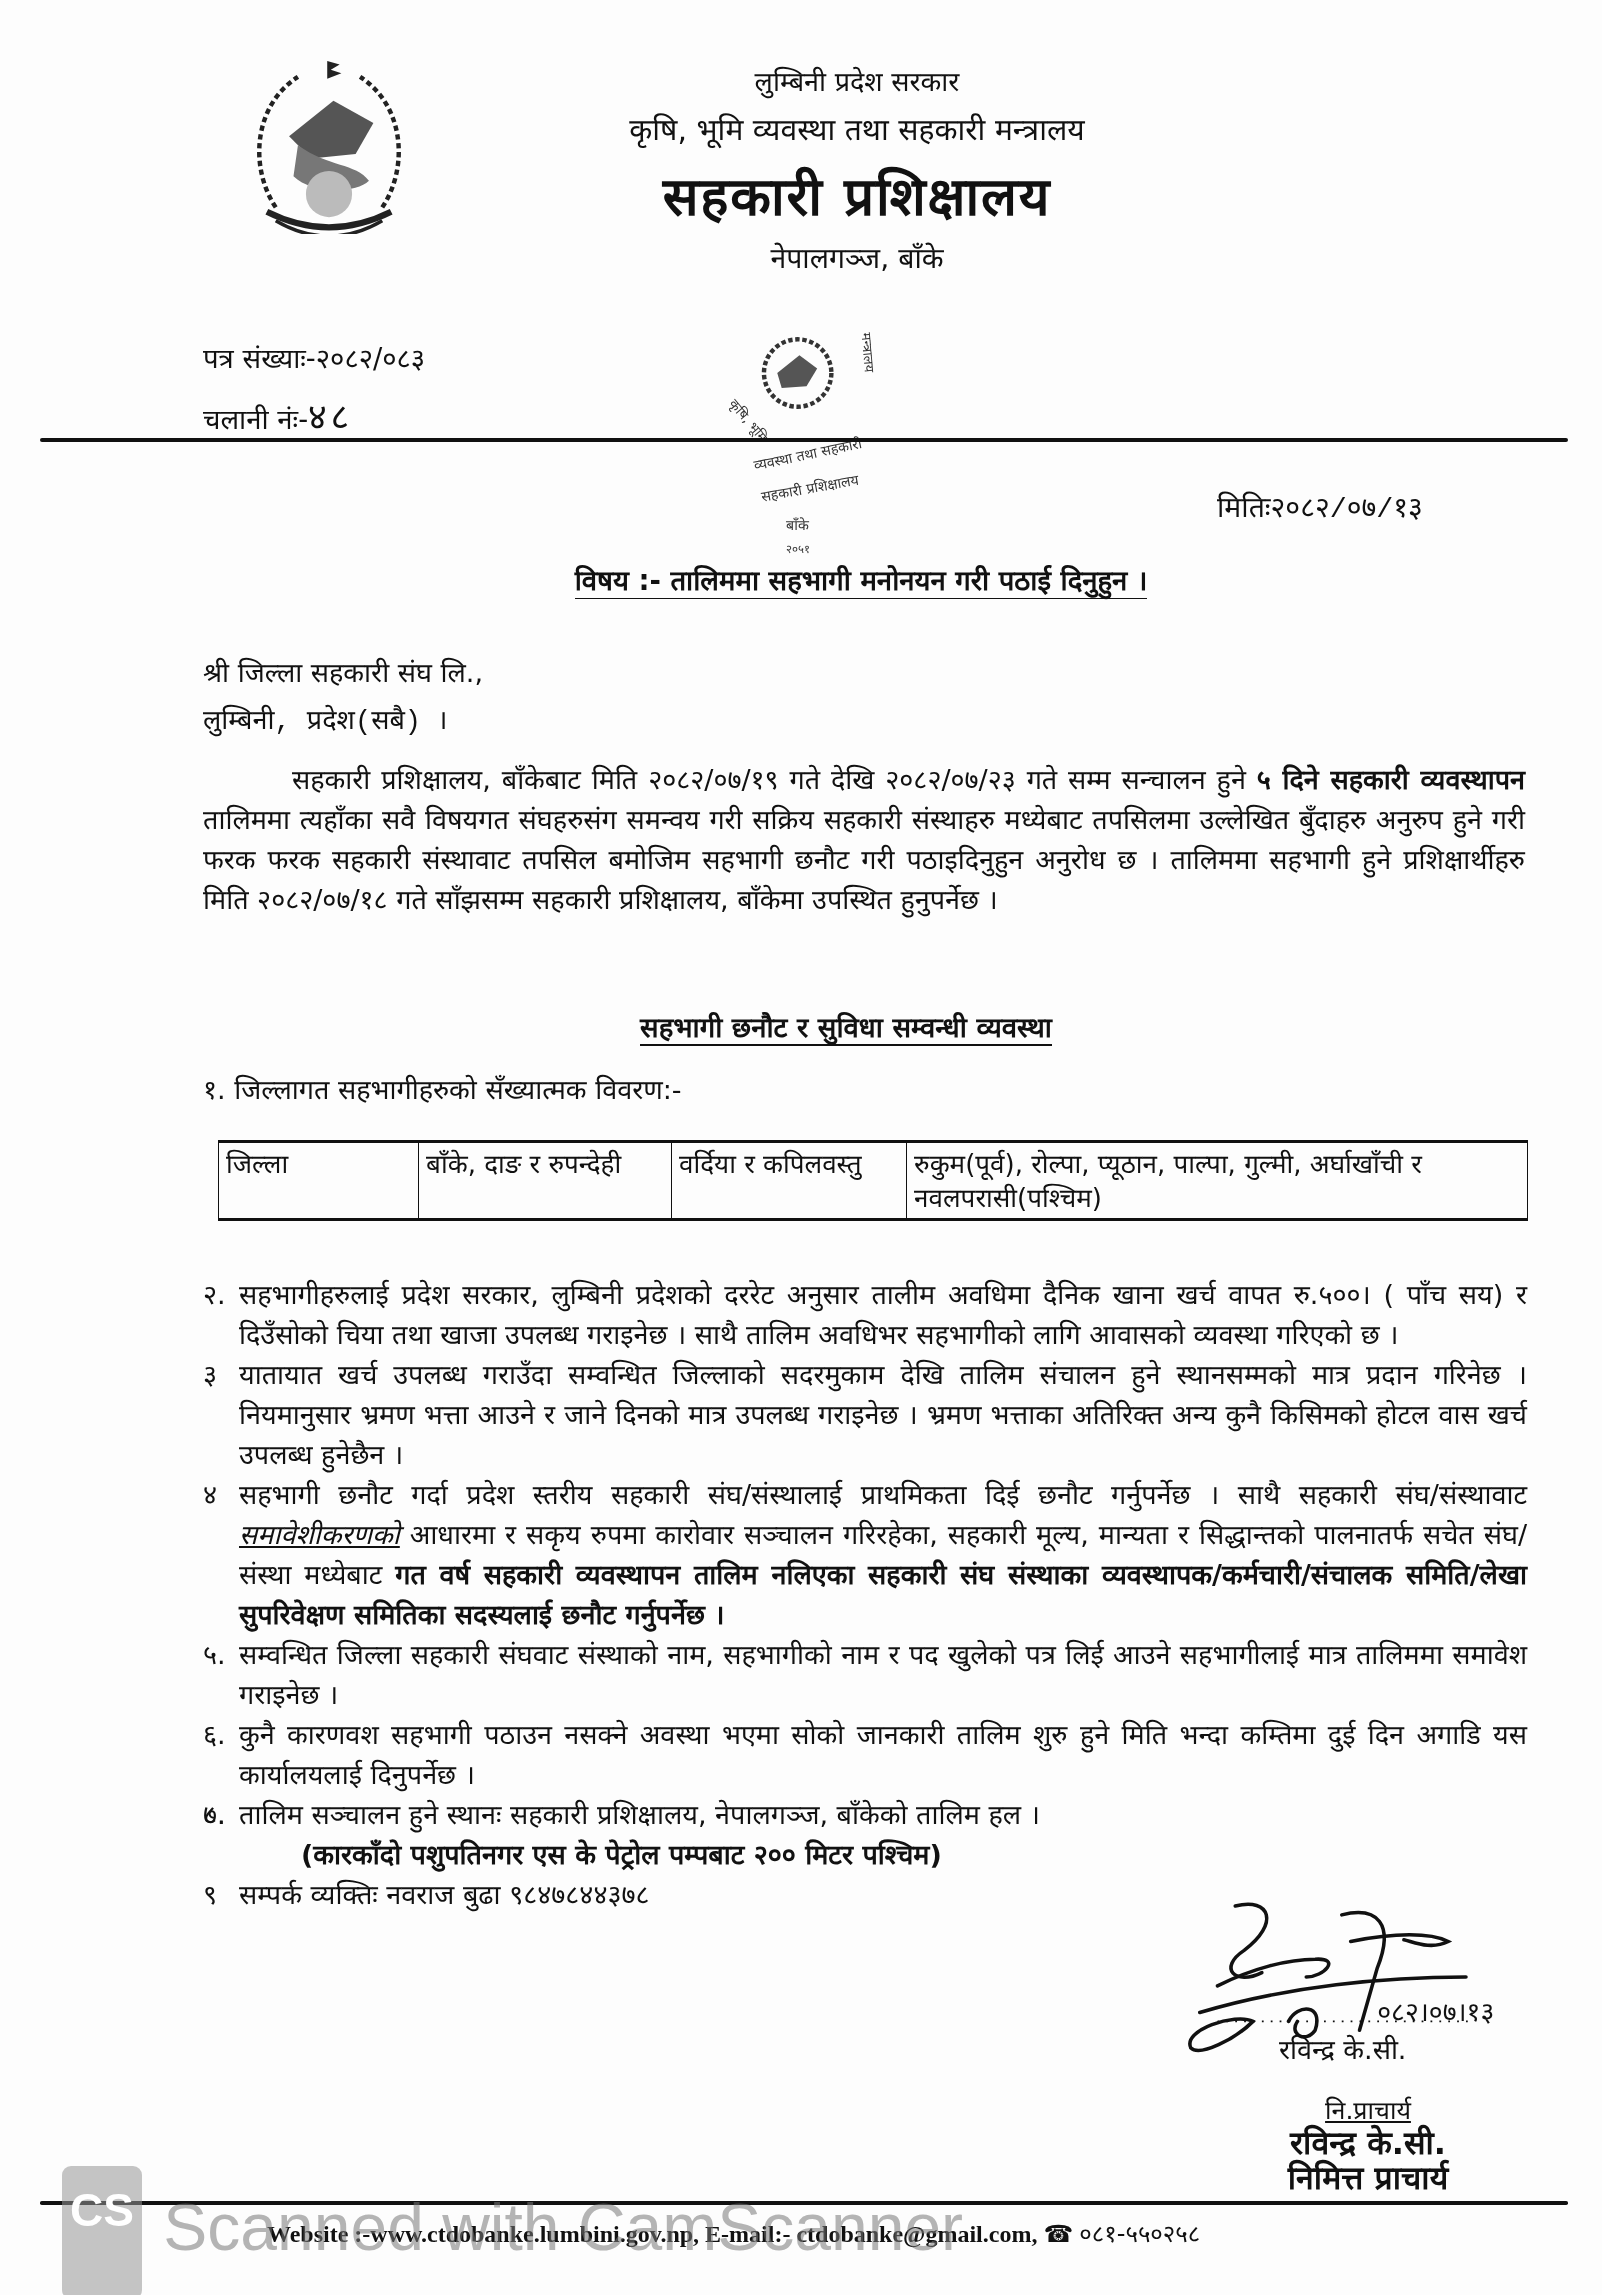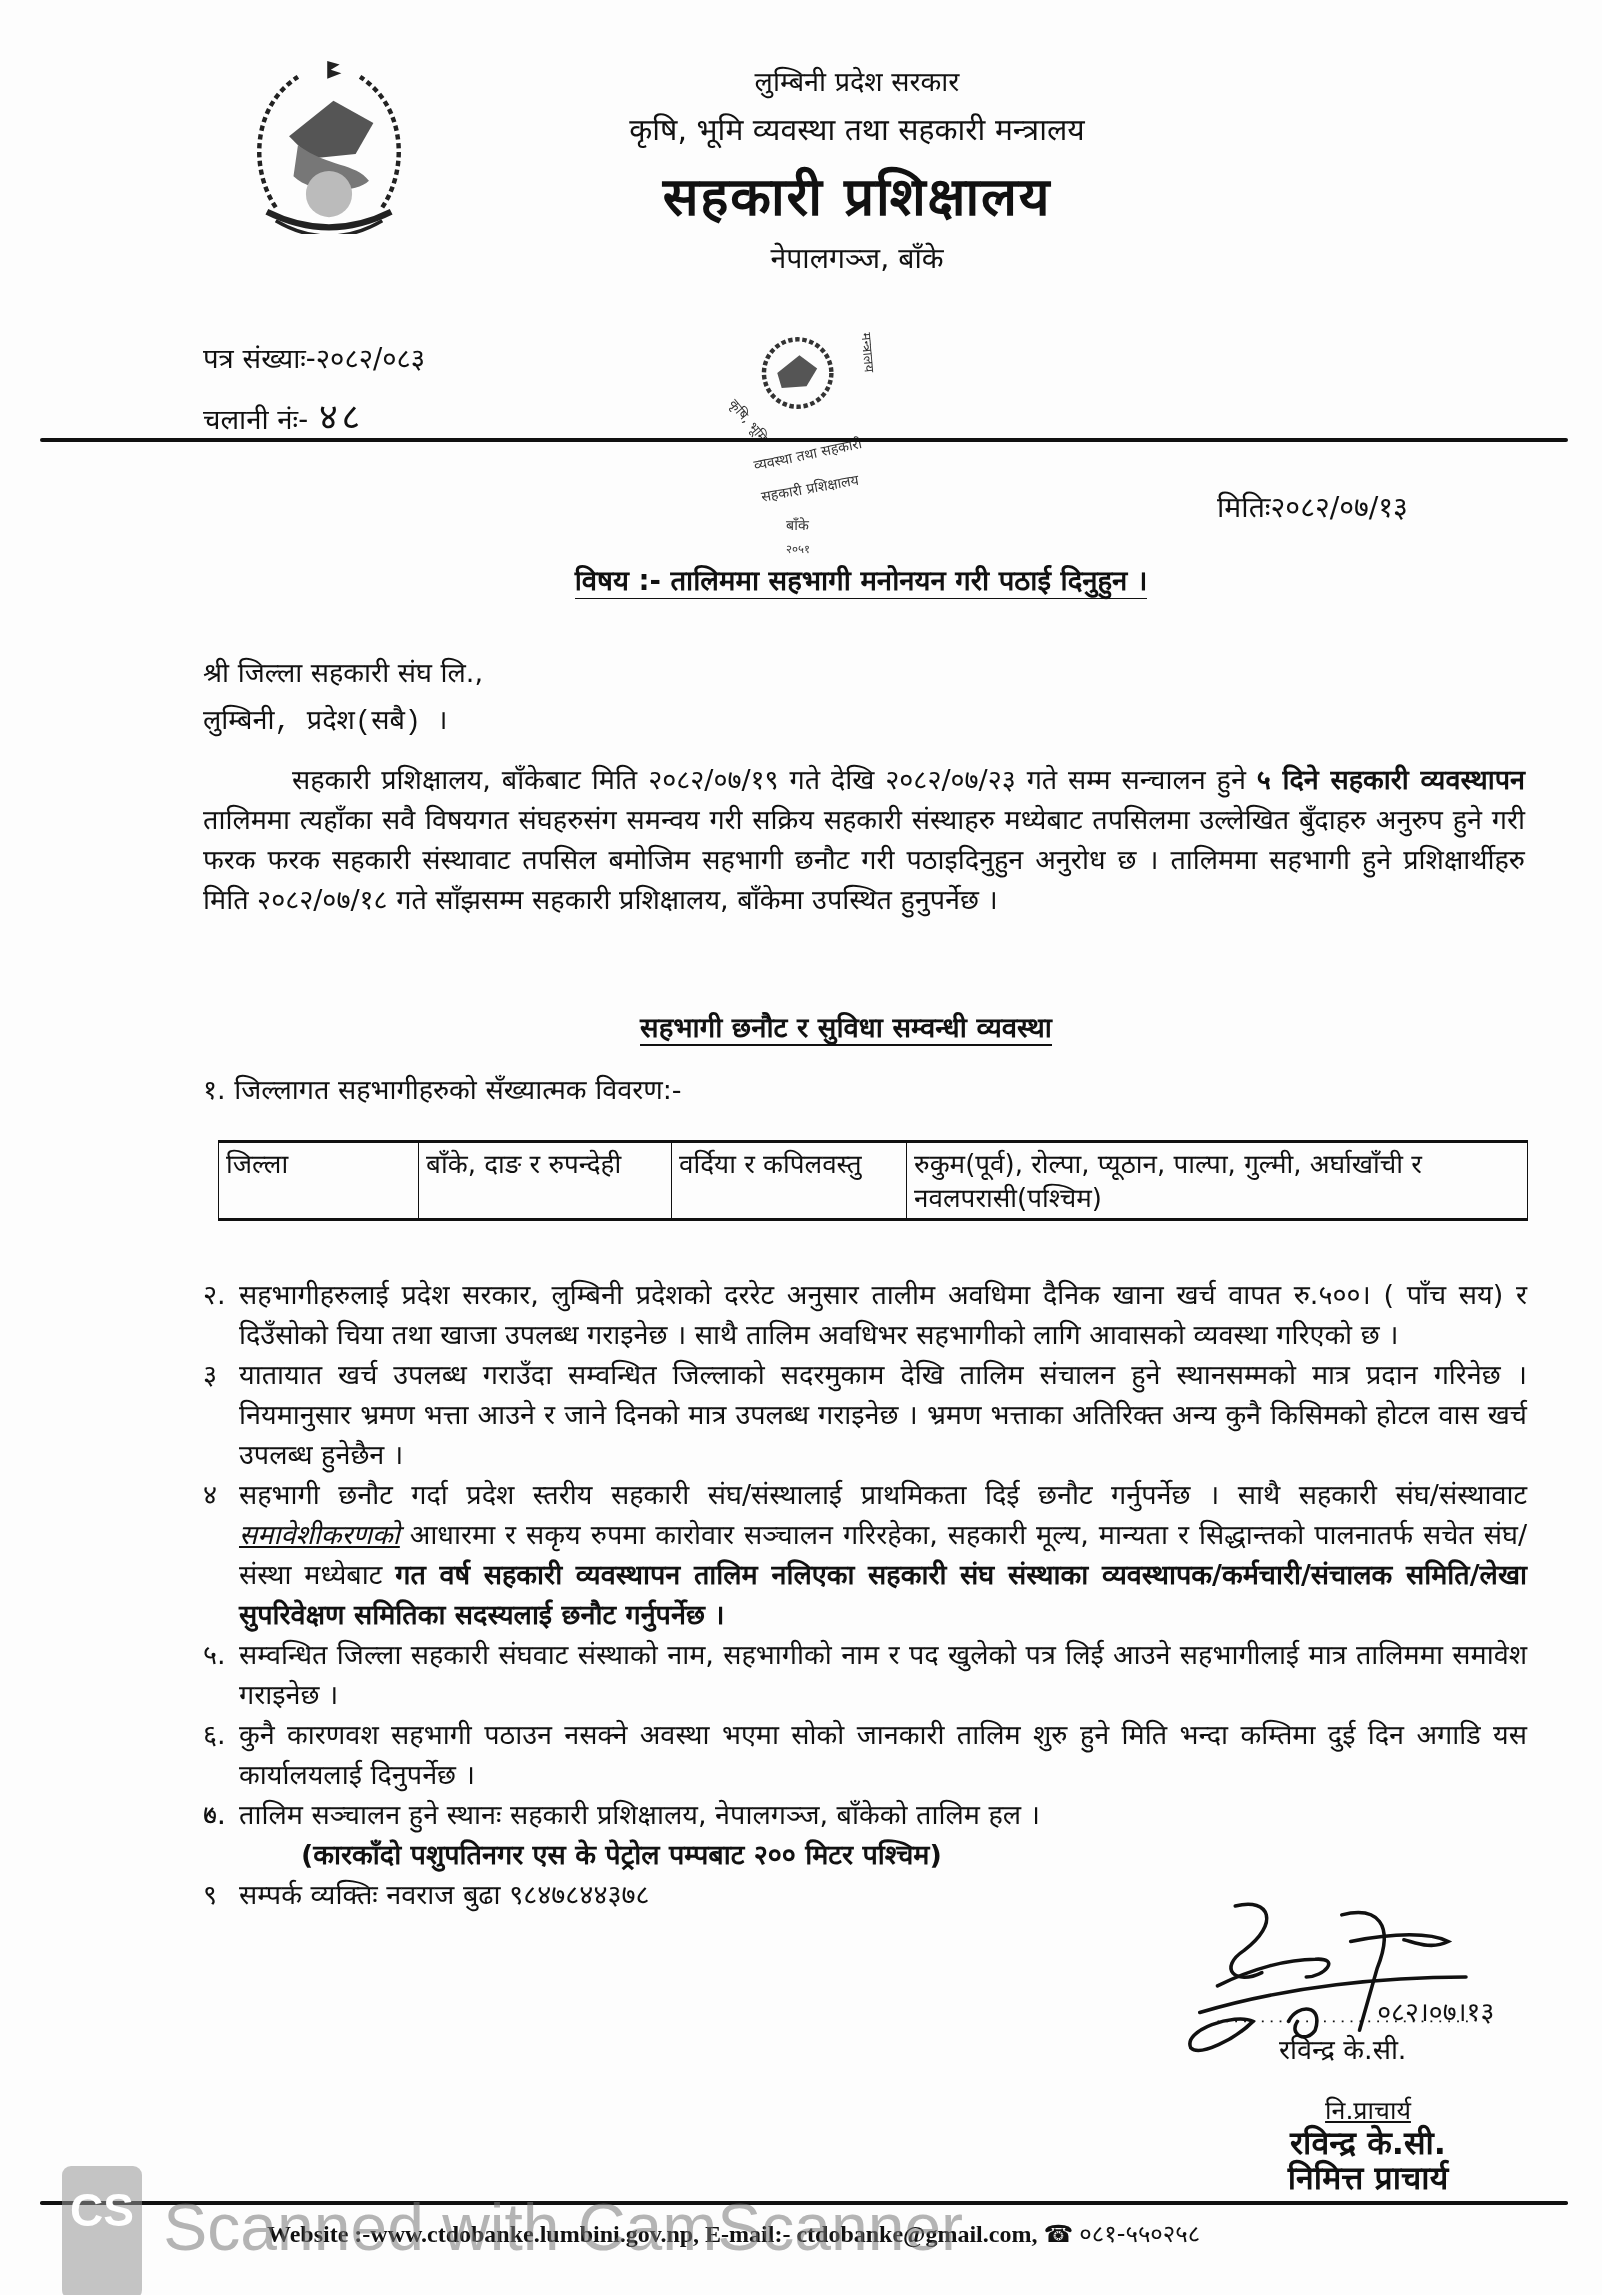--- a/index.html
+++ b/index.html
@@ -6,24 +6,24 @@
   body{width:1603px;height:2295px;background:#fdfdfd;position:relative;overflow:hidden;
        font-family:"DejaVu Sans",sans-serif;color:#111;}
   .abs{position:absolute;}
   .hdr{left:0;width:1603px;text-align:center;white-space:nowrap;}
   .h-gov{top:62px;font-size:27px;padding-left:111px;box-sizing:border-box;}
   .h-min{top:108px;font-size:30px;padding-left:111px;box-sizing:border-box;}
   .h-org{top:158px;font-size:53px;font-weight:bold;letter-spacing:1.8px;padding-left:111px;box-sizing:border-box;}
   .h-loc{top:238px;font-size:28.4px;padding-left:111px;box-sizing:border-box;}
   .logo{left:249px;top:52px;width:160px;height:182px;}
   .ref{left:203px;font-size:27.5px;white-space:nowrap;}
-  .ref .hand{font-family:"DejaVu Serif",serif;font-size:36px;font-weight:normal;letter-spacing:3.6px;margin-left:11px;}
+  .ref .hand{font-family:"DejaVu Serif",serif;font-size:36px;font-weight:normal;letter-spacing:3.6px;}
   .rule{left:40px;width:1528px;height:4.4px;background:#111;border-radius:2.7px;}
   .stamp{left:693px;top:324px;width:204px;height:240px;}
-  .date{left:1217px;top:487px;font-size:28.4px;white-space:nowrap;}
+  .date{left:1217px;top:487px;font-size:28.4px;white-space:nowrap;font-family:Liberation Mono, monospace;}
   .subject{left:0;width:1603px;top:561px;text-align:center;font-size:27.5px;font-weight:bold;}
   .subject span{border-bottom:1.8px solid #111;padding-bottom:1.8px;padding-left:0;margin-left:119px;}
   .addr{left:203px;font-size:27px;white-space:nowrap;}
   .para{left:203px;width:1322px;top:760px;font-size:27px;line-height:40px;text-align:justify;text-indent:89px;}
   .para b{font-weight:bold;margin-top:45px;}
   .section{left:0;width:1603px;top:1008px;text-align:center;font-size:27.5px;font-weight:bold;}
   .section span{border-bottom:2.7px double #111;margin-left:89px;padding-bottom:0.9px;}
   .item1{left:203px;top:1070px;font-size:27px;white-space:nowrap;}
   table.tbl{position:absolute;left:218px;top:1140px;width:1310px;border-collapse:collapse;font-size:26px;}
   table.tbl td{border:1.8px solid #111;vertical-align:top;padding:3.6px 7.1px;line-height:34px;}

